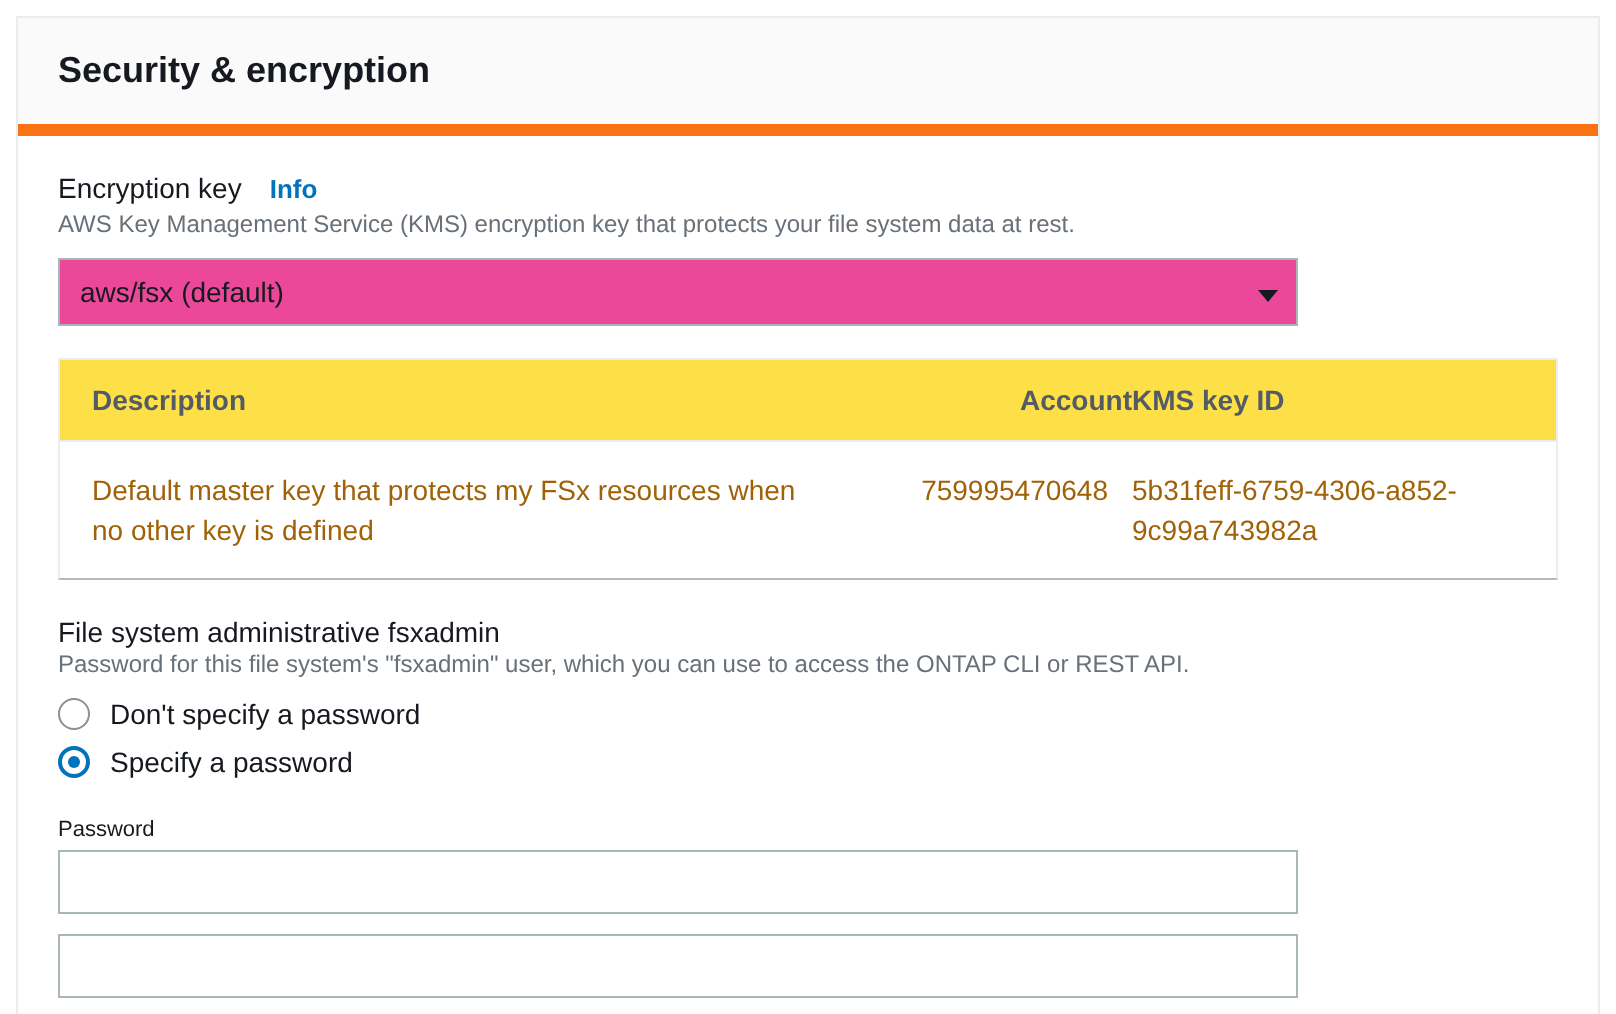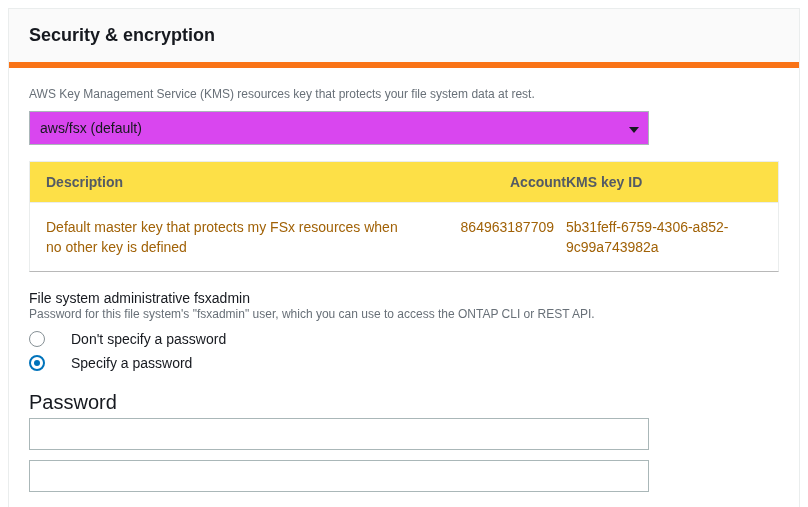--- a/index.html
+++ b/index.html
@@ -57,21 +57,21 @@
     }
     .select-wrap {
       position: relative;
       width: 620px;
       margin-bottom: 16px;
     }
     .select-input {
       width: 100%;
       height: 34px;
       border: 1px solid #aab7b8;
-      background: #d946ef;
+      background: #ec4899;
       padding: 6px 32px 6px 10px;
       font-size: 14px;
       color: #16191f;
       line-height: 20px;
       appearance: none;
       cursor: pointer;
     }
     .select-caret {
       position: absolute;
       right: 10px;
@@ -107,21 +107,21 @@
     }
     .kms-td {
       font-size: 14px;
       color: #a16207;
       line-height: 1.45;
       padding-right: 12px;
     }
     .radio-row {
       display: flex;
       align-items: center;
-      gap: 26px;
+      gap: 10px;
       margin-bottom: 8px;
       cursor: pointer;
     }
     .radio-outer {
       width: 16px;
       height: 16px;
       border-radius: 50%;
       border: 1px solid #879196;
       display: flex;
       align-items: center;
@@ -135,21 +135,21 @@
       width: 6px;
       height: 6px;
       border-radius: 50%;
       background: #0073bb;
     }
     .radio-label {
       font-size: 14px;
       color: #16191f;
     }
     .sub-label {
-      font-size: 20px;
+      font-size: 11px;
       color: #16191f;
       margin-top: 20px;
       margin-bottom: 4px;
     }
     .text-input {
       width: 620px;
       height: 32px;
       border: 1px solid #aab7b8;
       padding: 6px 10px;
       font-size: 14px;
@@ -159,40 +159,44 @@
   </style>
 </head>
 <body>
 
 <div class="panel">
   <div class="panel-header">
     <h2 class="panel-title">Security &amp; encryption</h2>
   </div>
   <div class="panel-body">
 
-    <div class="field-description">AWS Key Management Service (KMS) resources key that protects your file system data at rest.</div>
+    <div class="field-label-row">
+      <span class="field-label">Encryption key</span>
+      <a class="info-link">Info</a>
+    </div>
+    <div class="field-description">AWS Key Management Service (KMS) encryption key that protects your file system data at rest.</div>
 
     <div class="select-wrap">
       <div class="select-input">aws/fsx (default)</div>
       <span class="select-caret">
         <svg width="10" height="6" viewBox="0 0 10 6">
             <path d="M0 0 L5 6 L10 0 Z" fill="#16191f"></path>
           </svg>
       </span>
     </div>
 
     <div class="kms-table">
       <div class="kms-header">
         <div class="kms-th kms-col-desc">Description</div>
         <div class="kms-th kms-col-acct">Account</div>
         <div class="kms-th kms-col-kid">KMS key ID</div>
       </div>
       <div class="kms-row">
         <div class="kms-td kms-col-desc">Default master key that protects my FSx resources when no other key is defined</div>
-        <div class="kms-td kms-col-acct">864963187709</div>
+        <div class="kms-td kms-col-acct">759995470648</div>
         <div class="kms-td kms-col-kid">5b31feff-6759-4306-a852-9c99a743982a</div>
       </div>
     </div>
 
     <div class="field-label">File system administrative fsxadmin</div>
     <div class="field-description">Password for this file system's "fsxadmin" user, which you can use to access the ONTAP CLI or REST API.</div>
 
     <div class="radio-row">
       <span class="radio-outer"></span>
       <span class="radio-label">Don't specify a password</span>

